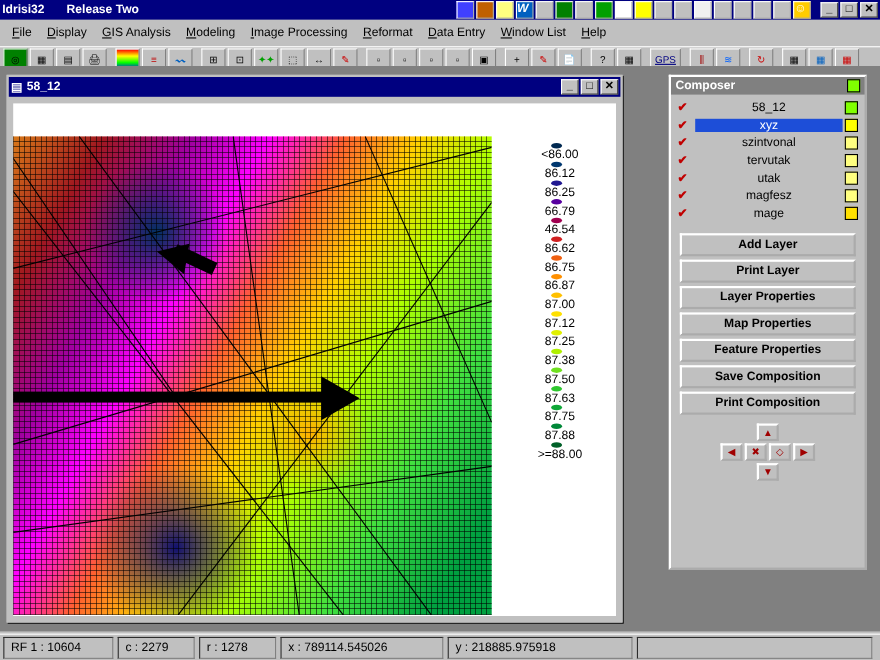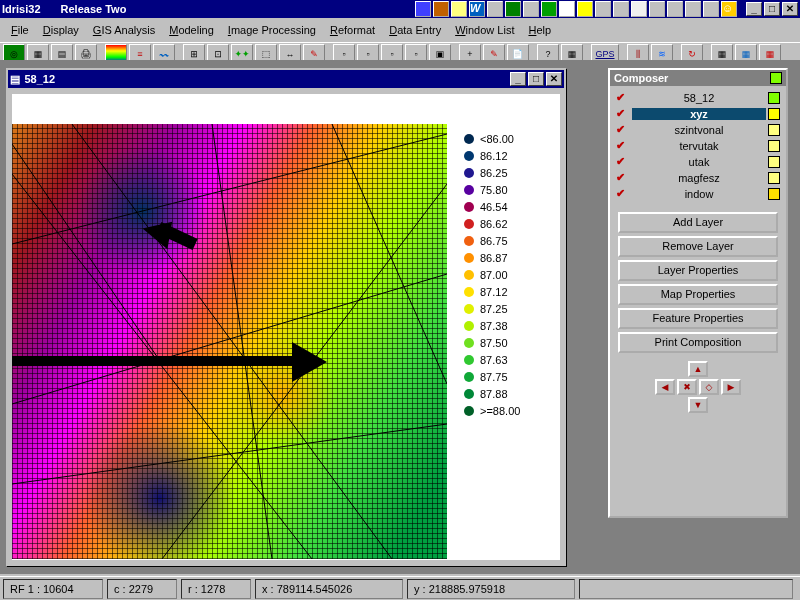--- a/index.html
+++ b/index.html
@@ -39,34 +39,34 @@
   repeating-linear-gradient(0deg, rgba(0,0,0,.55) 0 1px, transparent 1px 5px),
   repeating-linear-gradient(90deg, rgba(0,0,0,.55) 0 1px, transparent 1px 5px); }
 .arrow1 { position:absolute; left:0; top:232px; width:290px; height:10px; background:#000; }
 .arrowhead1 { position:absolute; left:280px; top:218px; width:0; height:0; border-left:35px solid #000; border-top:20px solid transparent; border-bottom:20px solid transparent; }
 .arrow2 { position:absolute; left:145px; top:106px; width:40px; height:12px; background:#000; transform:rotate(25deg); }
 .arrowhead2 { position:absolute; left:130px; top:95px; width:0; height:0; border-right:28px solid #000; border-top:12px solid transparent; border-bottom:16px solid transparent; transform:rotate(10deg); }
 .lines { position:absolute; inset:0; }
 .lines line { stroke:#000; stroke-width:1; }
 
 .legend { position:absolute; right:6px; top:36px; width:90px; }
-.legrow { display:flex; align-items:center; height:17px; }
+.legrow { display:flex; align-items:center; height:17px;flex-direction:column; }
 .swatch { width:10px; height:10px; border-radius:50%; margin-right:6px; }
 
 
 .composer { position:absolute; right:12px; top:8px; width:180px; height:450px; background:#c0c0c0; border:2px outset #fff; }
 .composer .ctitle { height:16px; background:#808080; color:#fff; padding:1px 4px; font-weight:bold; display:flex; justify-content:space-between; align-items:center;}
 .ctitle-ico { width:12px; height:12px; background:#80ff00; border:1px solid #000; }
 .layerlist { padding:4px 6px 8px 6px; }
 .layerrow { display:flex; align-items:center; height:15px; margin-bottom:1px;}
 .chk { color:#c00000; width:14px; font-weight:bold; }
 .lname { flex:1; text-align:center; margin:0 2px; }
-.lname.sel { background:#0c4a6e; color:#fff;font-weight:bold; }
+.lname.sel { background:#1d4ed8; color:#fff; }
 .lsw { width:12px; height:12px; border:1px solid #000; }
-.cbtns { padding:2px 8px; }
+.cbtns { padding:2px 8px;font-weight:bold; }
 .cbtn { display:block; width:100%; height:21px; margin-bottom:3px; background:#c0c0c0; border:2px outset #fff; text-align:center; line-height:17px; }
 .navpad { display:flex; flex-direction:column; align-items:center; margin-top:2px; }
 .navrow { display:flex; }
 .navbtn { width:20px; height:16px; background:#c0c0c0; border:2px outset #fff; margin:1px; display:flex; align-items:center; justify-content:center; font-size:9px; color:#a00000; }
 
 
 .statusbar { position:absolute; bottom:0; left:0; width:800px; height:24px; background:#c0c0c0; border-top:1px solid #fff; display:flex; align-items:center; padding:1px 3px; }
 .statcell { height:20px; border:1px inset #808080; padding:2px 6px; margin-right:4px; display:flex; align-items:center; background:#c0c0c0;}
 </style>
 </head>
@@ -192,21 +192,21 @@
           <div class="legrow">
             <span class="swatch" style="background: rgb(0, 56, 112);"></span>
             <span>86.12</span>
           </div>
           <div class="legrow">
             <span class="swatch" style="background: rgb(32, 24, 144);"></span>
             <span>86.25</span>
           </div>
           <div class="legrow">
             <span class="swatch" style="background: rgb(88, 0, 160);"></span>
-            <span>75.80</span>
+            <span>66.79</span>
           </div>
           <div class="legrow">
             <span class="swatch" style="background: rgb(160, 0, 80);"></span>
             <span>46.54</span>
           </div>
           <div class="legrow">
             <span class="swatch" style="background: rgb(208, 32, 32);"></span>
             <span>86.62</span>
           </div>
           <div class="legrow">
@@ -288,30 +288,31 @@
           <span class="lname">utak</span>
           <span class="lsw" style="background: rgb(255, 255, 128);"></span>
         </div>
         <div class="layerrow">
           <span class="chk">✔</span>
           <span class="lname">magfesz</span>
           <span class="lsw" style="background: rgb(255, 255, 128);"></span>
         </div>
         <div class="layerrow">
           <span class="chk">✔</span>
-          <span class="lname">indow</span>
+          <span class="lname">mage</span>
           <span class="lsw" style="background: rgb(255, 224, 0);"></span>
         </div>
       </div>
     <div class="cbtns" id="cbtns">
         <div class="cbtn">Add Layer</div>
-        <div class="cbtn">Remove Layer</div>
+        <div class="cbtn">Print Layer</div>
         <div class="cbtn">Layer Properties</div>
         <div class="cbtn">Map Properties</div>
         <div class="cbtn">Feature Properties</div>
+        <div class="cbtn">Save Composition</div>
         <div class="cbtn">Print Composition</div>
       </div>
     <div class="navpad">
       <div class="navrow">
           <div class="navbtn">▲</div>
         </div>
       <div class="navrow">
         <div class="navbtn">◀</div>
         <div class="navbtn">✖</div>
         <div class="navbtn">◇</div>

